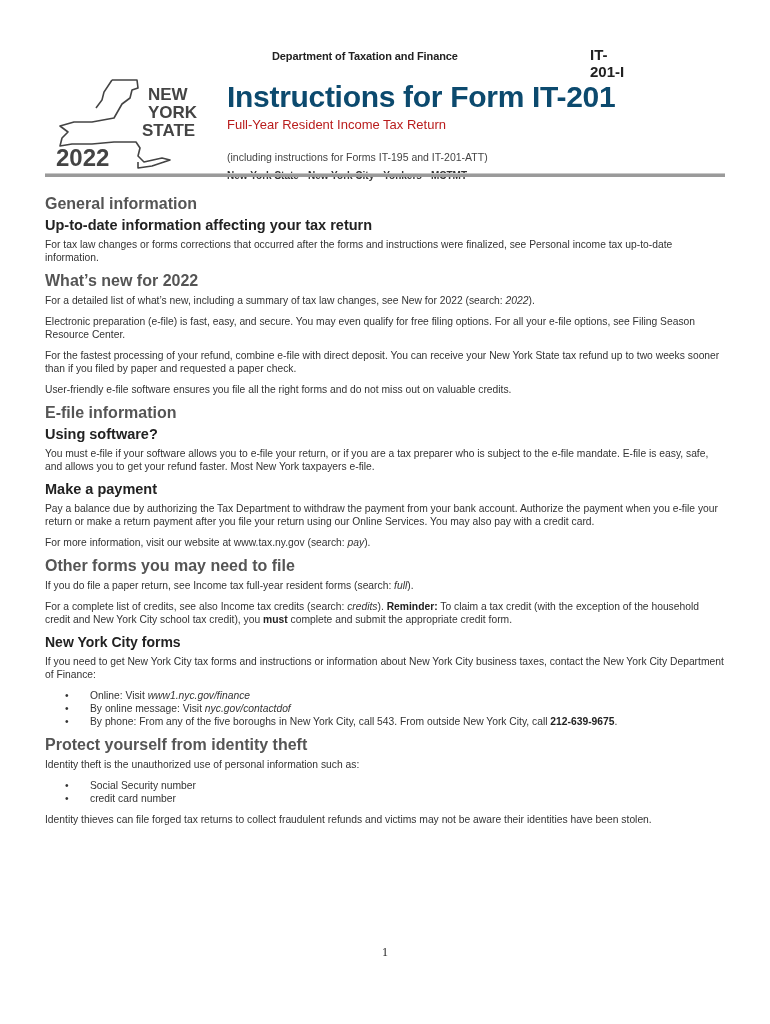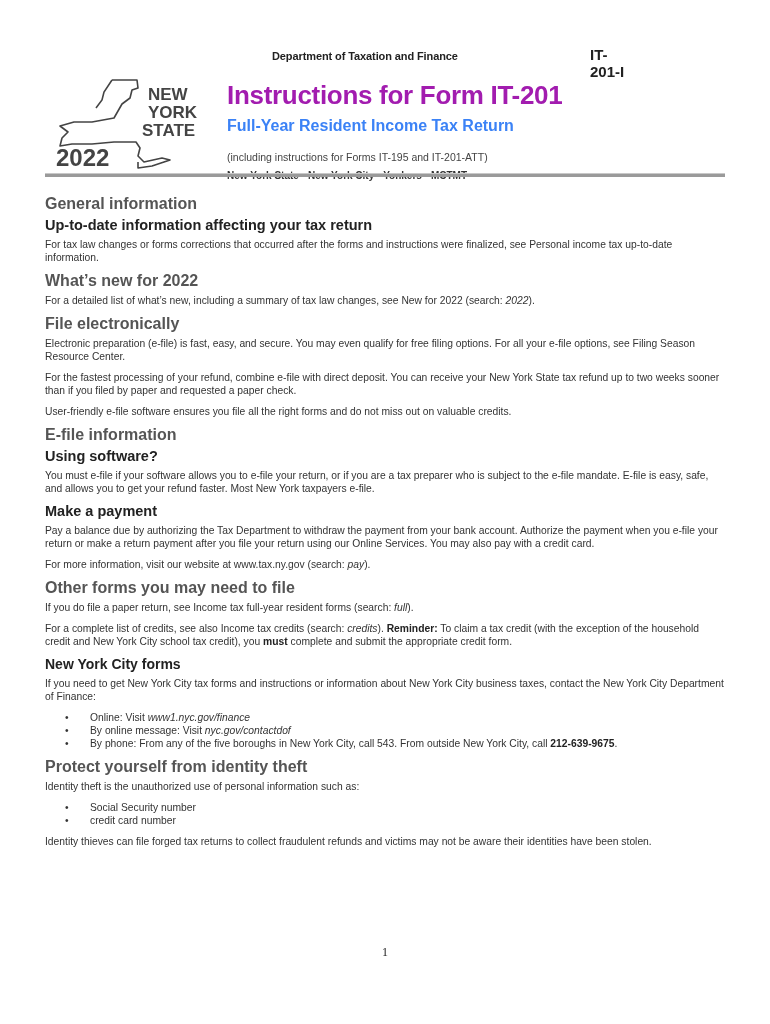--- a/index.html
+++ b/index.html
@@ -4,22 +4,22 @@
   <style>
     html, body { margin: 0; padding: 0; background: #ffffff; }
     body {
       width: 770px; height: 1024px; position: relative; overflow: hidden;
       font-family: "Liberation Sans", sans-serif; color: #222;
     }
     .page { position: absolute; left: 0; top: 0; width: 628px; height: 1024px; }
     .dept { position: absolute; left: 272px; top: 50px; font-size: 11px; font-weight: bold; color: #222; letter-spacing: -0.1px; }
     .formid { position: absolute; left: 590px; top: 46px; font-size: 15px; font-weight: bold; color: #222; }
     .logo { position: absolute; left: 52px; top: 78px; width: 150px; height: 92px; }
-    .title { position: absolute; left: 227px; top: 80px; font-size: 26px; font-weight: bold; color: #a21caf; letter-spacing: -0.3px; text-align: right; }
-    .subtitle { position: absolute; left: 227px; top: 117px; font-size: 16px; font-weight: bold; color: #3b82f6; }
+    .title { position: absolute; left: 227px; top: 80px; font-size: 30px; font-weight: bold; color: #0c4a6e; letter-spacing: -0.3px; text-align: right; }
+    .subtitle { position: absolute; left: 227px; top: 117px; font-size: 13px; font-weight: normal; color: #b91c1c; }
     .jur { position: absolute; left: 227px; top: 134px; font-size: 10px; font-weight: bold; color: #333; margin-top: 36px; }
     .incl { position: absolute; left: 227px; top: 151px; font-size: 10.5px; color: #444; }
     .rule { position: absolute; left: 45px; top: 173px; width: 680px; height: 3px; background: #9a9a9a; border-top: 1px solid #c8c8c8; }
     .content { position: absolute; left: 45px; top: 195px; width: 680px; }
     h1 { font-size: 16px; font-weight: bold; color: #555; margin: 0 0 4px 0; }
     h2 { font-size: 14.5px; font-weight: bold; color: #222; margin: 0 0 5px 0; }
     h3 { font-size: 14px; font-weight: bold; color: #222; margin: 0 0 5px 0; }
     p { font-size: 10.3px; line-height: 13px; margin: 0 0 8px 0; color: #333; }
     ul { margin: 0 0 8px 0; padding-left: 45px; list-style: none; }
     li { font-size: 10.3px; line-height: 13px; color: #333; position: relative; }
@@ -62,21 +62,20 @@
       <h2>Up-to-date information affecting your tax return</h2>
       <p> For tax law changes or forms corrections that occurred after the forms and instructions were finalized, see Personal income tax up-to-date information.</p>
     </div>
 
     <div class="sec">
       <h1>What’s new for 2022</h1>
       <p><span>For a detailed list of what’s new, including a summary of tax law changes, see New for 2022 (search: </span><em>2022</em><span>).</span></p>
     </div>
 
     <div class="sec">
-      <h1>File electronically</h1>
       <p>Electronic preparation (e-file) is fast, easy, and secure. You may even qualify for free filing options. For all your e-file options, see Filing Season Resource Center.</p>
       <p>For the fastest processing of your refund, combine e-file with direct deposit. You can receive your New York State tax refund up to two weeks sooner than if you filed by paper and requested a paper check.</p>
       <p>User-friendly e-file software ensures you file all the right forms and do not miss out on valuable credits.</p>
     </div>
 
     <div class="sec">
       <h1>E-file information</h1>
       <h2>Using software?</h2>
       <p>You must e-file if your software allows you to e-file your return, or if you are a tax preparer who is subject to the e-file mandate. E-file is easy, safe, and allows you to get your refund faster. Most New York taxpayers e-file.</p>
       <h2>Make a payment</h2>

